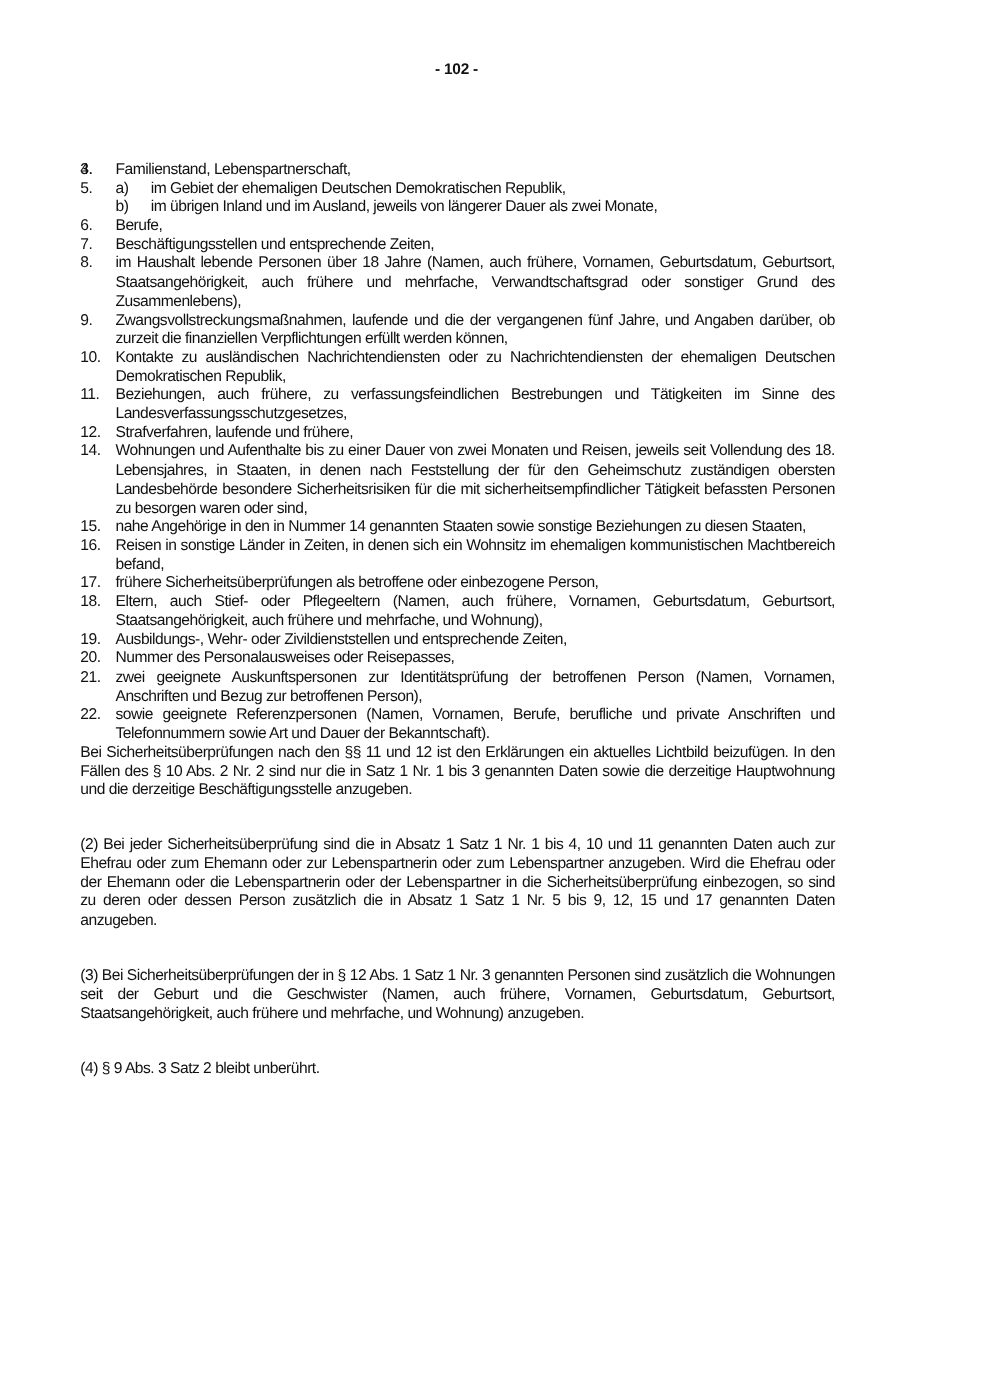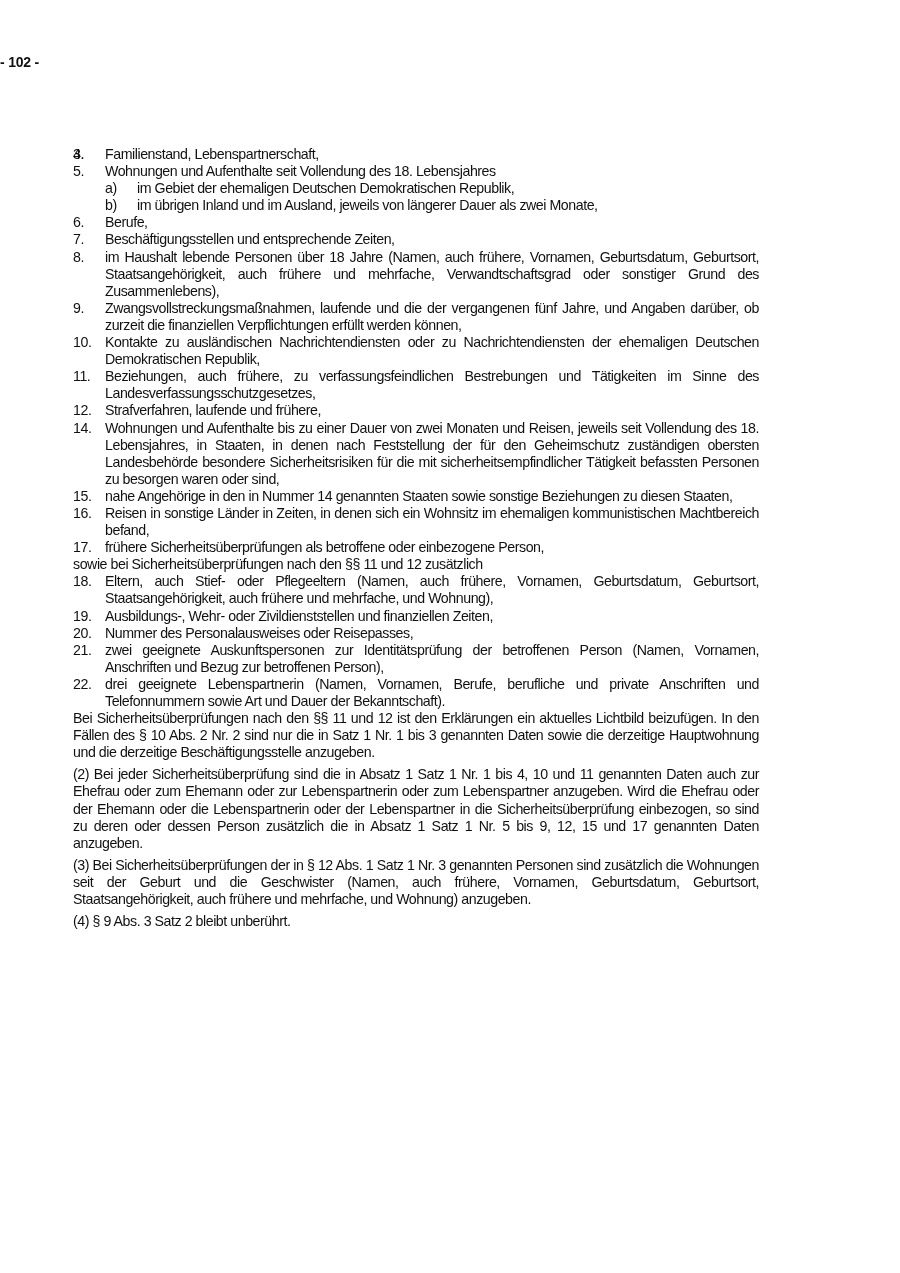--- a/index.html
+++ b/index.html
@@ -1,59 +1,58 @@
 <!DOCTYPE html>
 <html><head>
 <meta charset="utf-8">
 <style>
   html, body { margin: 0; padding: 0; background: #ffffff; }
   body { width: 900px; height: 1273px; position: relative; overflow: hidden;
          font-family: "Liberation Sans", "DejaVu Sans", sans-serif; color: #111; }
-  .page-number { position: absolute; top: 54px; left: 0; width: 830px; 
+  .page-number { position: absolute; top: 54px; left: 0; width: 830px; text-align: center;
                  font-weight: bold; font-size: 14px; letter-spacing: -0.2px; }
   .content { position: absolute; left: 73px; top: 146px; width: 686px;
              font-size: 14.2px; line-height: 17.1px; letter-spacing: -0.45px; }
   .item { position: relative; padding-left: 32px; text-align: justify; text-align-last: left; }
   .item .num { position: absolute; left: 0; top: 0; }
   .sub { position: relative; padding-left: 64px; }
   .sub .num { position: absolute; left: 32px; top: 0; }
   .plain { text-align: justify; text-align-last: left; }
-  .para { text-align: justify; text-align-last: left; margin-top: 5px; }
+  .para { text-align: justify; text-align-last: left; margin-top: 33px; }
 </style>
 </head>
 <body>
 
 <div class="page-number">- 102 -</div>
 
 <div class="content">
   <div id="list-a">
       <div class="item"><span class="num">3.</span></div>
       <div class="item"><span class="num">4.</span><span>Familienstand, Lebenspartnerschaft,</span></div>
-      <div class="item"><span class="num">5.</span><span>Wohnungen und Aufenthalte seit Vollendung des 18. Lebensjahres</span></div>
+      <div class="item"><span class="num">5.</span></div>
       <div class="sub"><span class="num">a)</span><span>im Gebiet der ehemaligen Deutschen Demokratischen Republik,</span></div>
       <div class="sub"><span class="num">b)</span><span>im übrigen Inland und im Ausland, jeweils von längerer Dauer als zwei  Monate,</span></div>
       <div class="item"><span class="num">6.</span><span>Berufe,</span></div>
       <div class="item"><span class="num">7.</span><span>Beschäftigungsstellen und entsprechende Zeiten,</span></div>
       <div class="item"><span class="num">8.</span><span>im Haushalt lebende Personen über 18 Jahre (Namen, auch frühere, Vornamen, Geburtsdatum, Geburtsort, Staatsangehörigkeit, auch frühere und mehrfache, Verwandtschaftsgrad oder sonstiger Grund des Zusammenlebens),</span></div>
       <div class="item"><span class="num">9.</span><span>Zwangsvollstreckungsmaßnahmen, laufende und die der vergangenen fünf Jahre, und Angaben darüber, ob zurzeit die finanziellen Verpflichtungen erfüllt werden können,</span></div>
       <div class="item"><span class="num">10.</span><span>Kontakte zu ausländischen Nachrichtendiensten oder zu Nachrichtendiensten der ehemaligen Deutschen Demokratischen Republik,</span></div>
       <div class="item"><span class="num">11.</span><span>Beziehungen, auch frühere, zu verfassungsfeindlichen Bestrebungen und Tätigkeiten im Sinne des Landesverfassungsschutzgesetzes,</span></div>
       <div class="item"><span class="num">12.</span><span>Strafverfahren, laufende und frühere,</span></div>
       <div class="item"><span class="num">14.</span><span>Wohnungen und Aufenthalte bis zu einer Dauer von zwei Monaten und Reisen, jeweils seit Vollendung des 18. Lebensjahres, in Staaten, in denen nach Feststellung der für den Geheimschutz zuständigen obersten Landesbehörde besondere Sicherheitsrisiken für die mit sicherheitsempfindlicher Tätigkeit befassten Personen zu besorgen waren oder sind,</span></div>
       <div class="item"><span class="num">15.</span><span>nahe Angehörige in den in Nummer 14 genannten Staaten sowie sonstige Beziehungen zu diesen Staaten,</span></div>
       <div class="item"><span class="num">16.</span><span>Reisen in sonstige Länder in Zeiten, in denen sich ein Wohnsitz im ehemaligen kommunistischen Machtbereich befand,</span></div>
       <div class="item"><span class="num">17.</span><span>frühere Sicherheitsüberprüfungen als betroffene oder einbezogene Person,</span></div>
     </div>
-  <div class="plain">sowie bei Sicherheitsüberprüfungen nach den §§ 11 und 12 zusätzlich</div>
   <div id="list-b">
       <div class="item"><span class="num">18.</span><span>Eltern, auch Stief- oder Pflegeeltern (Namen, auch frühere, Vornamen, Geburtsdatum, Geburtsort, Staatsangehörigkeit, auch frühere und mehrfache, und Wohnung),</span></div>
-      <div class="item"><span class="num">19.</span><span>Ausbildungs-, Wehr- oder Zivildienststellen und finanziellen Zeiten,</span></div>
+      <div class="item"><span class="num">19.</span><span>Ausbildungs-, Wehr- oder Zivildienststellen und entsprechende Zeiten,</span></div>
       <div class="item"><span class="num">20.</span><span>Nummer des Personalausweises oder Reisepasses,</span></div>
       <div class="item"><span class="num">21.</span><span>zwei geeignete Auskunftspersonen zur Identitätsprüfung der betroffenen Person (Namen, Vornamen, Anschriften und Bezug zur betroffenen Person),</span></div>
     </div>
   <div id="list-c">
-      <div class="item"><span class="num">22.</span><span>drei geeignete Lebenspartnerin (Namen, Vornamen, Berufe, berufliche und private Anschriften und Telefonnummern sowie Art und Dauer der Bekanntschaft).</span></div>
+      <div class="item"><span class="num">22.</span><span>sowie geeignete Referenzpersonen (Namen, Vornamen, Berufe, berufliche und private Anschriften und Telefonnummern sowie Art und Dauer der Bekanntschaft).</span></div>
     </div>
   <div class="plain">Bei Sicherheitsüberprüfungen nach den §§ 11 und 12 ist den Erklärungen ein aktuelles Lichtbild beizufügen. In den Fällen des § 10 Abs. 2 Nr. 2 sind nur die in Satz 1  Nr. 1 bis 3 genannten Daten sowie die derzeitige Hauptwohnung und die derzeitige Beschäftigungsstelle anzugeben.</div>
   <div class="para">(2) Bei jeder Sicherheitsüberprüfung sind die in Absatz 1 Satz 1 Nr. 1 bis 4, 10 und 11 genannten Daten auch zur Ehefrau oder zum Ehemann oder zur Lebenspartnerin oder zum Lebenspartner anzugeben. Wird die Ehefrau oder der Ehemann oder die Lebenspartnerin oder der Lebenspartner in die Sicherheitsüberprüfung einbezogen, so sind zu deren oder dessen Person zusätzlich die in Absatz 1 Satz 1 Nr. 5 bis 9, 12, 15 und 17 genannten Daten anzugeben.</div>
   <div class="para">(3) Bei Sicherheitsüberprüfungen der in § 12 Abs. 1 Satz 1 Nr. 3 genannten Personen sind zusätzlich die Wohnungen seit der Geburt und die Geschwister (Namen, auch frühere, Vornamen, Geburtsdatum, Geburtsort, Staatsangehörigkeit, auch frühere und mehrfache, und Wohnung) anzugeben.</div>
   <div class="para">(4) § 9 Abs. 3 Satz 2 bleibt unberührt.</div>
 </div>
 
 </body></html>

